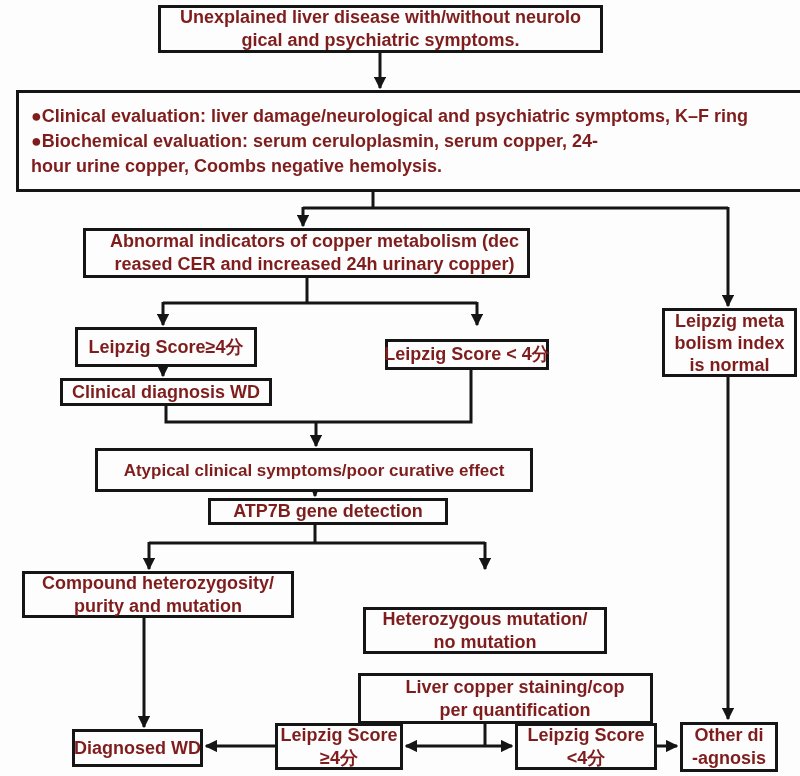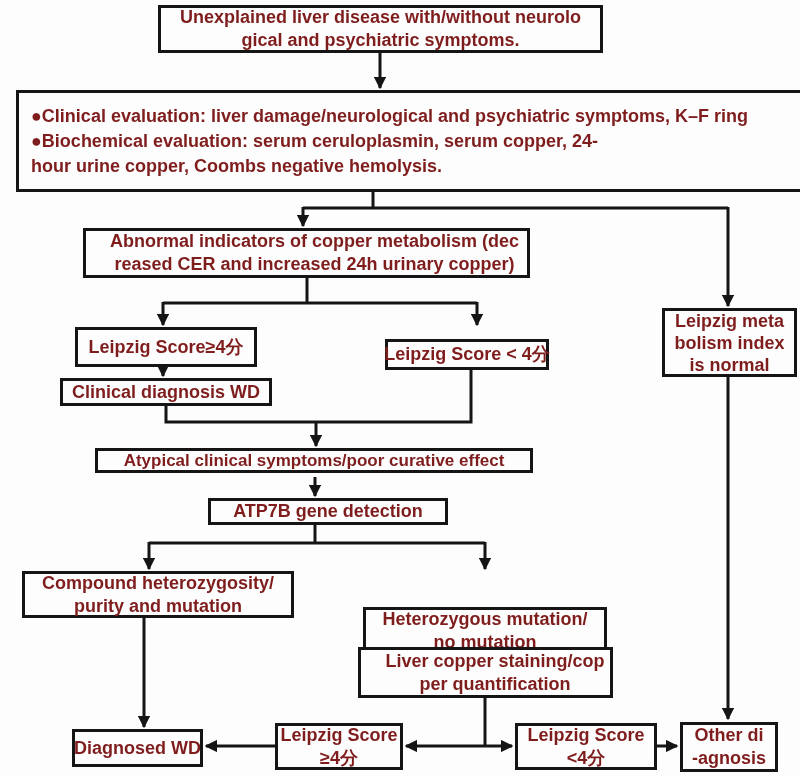--- a/index.html
+++ b/index.html
@@ -37,25 +37,25 @@
   .node .line { white-space: nowrap; }
   
   #n-unexplained   { left:158px; top:5px;   width:445px; height:48px; }
   #n-evaluation    { left:16px;   top:90px;  width:790px; height:102px;
                      align-items:flex-start; text-align:left; padding-left:12px; line-height:25px; }
   #n-abnormal      { left:83px;  top:228px; width:447px; height:50px;padding-left:16px; }
   #n-leipzig-ge4-t { left:75px;  top:327px; width:182px; height:40px; }
   #n-leipzig-lt4-t { left:385px; top:327px; width:164px; height:31px;margin-top:12px; }
   #n-clinical-wd   { left:60px;  top:378px; width:212px; height:28px; }
   #n-copper-normal { left:662px; top:308px; width:135px; height:69px; line-height:22px; }
-  #n-atypical      { left:95px;  top:448px; width:438px; height:25px; font-size:17px; }
+  #n-atypical      { left:95px;  top:448px; width:438px; height:44px; font-size:17px; }
   #n-atp7b         { left:208px; top:498px; width:240px; height:27px; }
   #n-compound      { left:22px;  top:571px; width:272px; height:47px; }
   #n-heterozygous  { left:363px; top:571px; width:244px; height:47px;margin-top:36px; }
-  #n-liver-copper  { left:358px; top:647px; width:255px; height:51px;padding-left:19px; }
+  #n-liver-copper  { left:358px; top:673px; width:295px; height:51px;padding-left:19px; }
   #n-diagnosed-wd  { left:72px;  top:729px; width:131px; height:38px; }
   #n-leipzig-ge4-b { left:275px; top:723px; width:128px; height:47px; }
   #n-leipzig-lt4-b { left:515px; top:723px; width:142px; height:47px; }
   #n-other-diag    { left:680px; top:722px; width:98px;  height:50px; }
 </style>
 </head>
 <body>
 
 <div id="flowchart">
 

